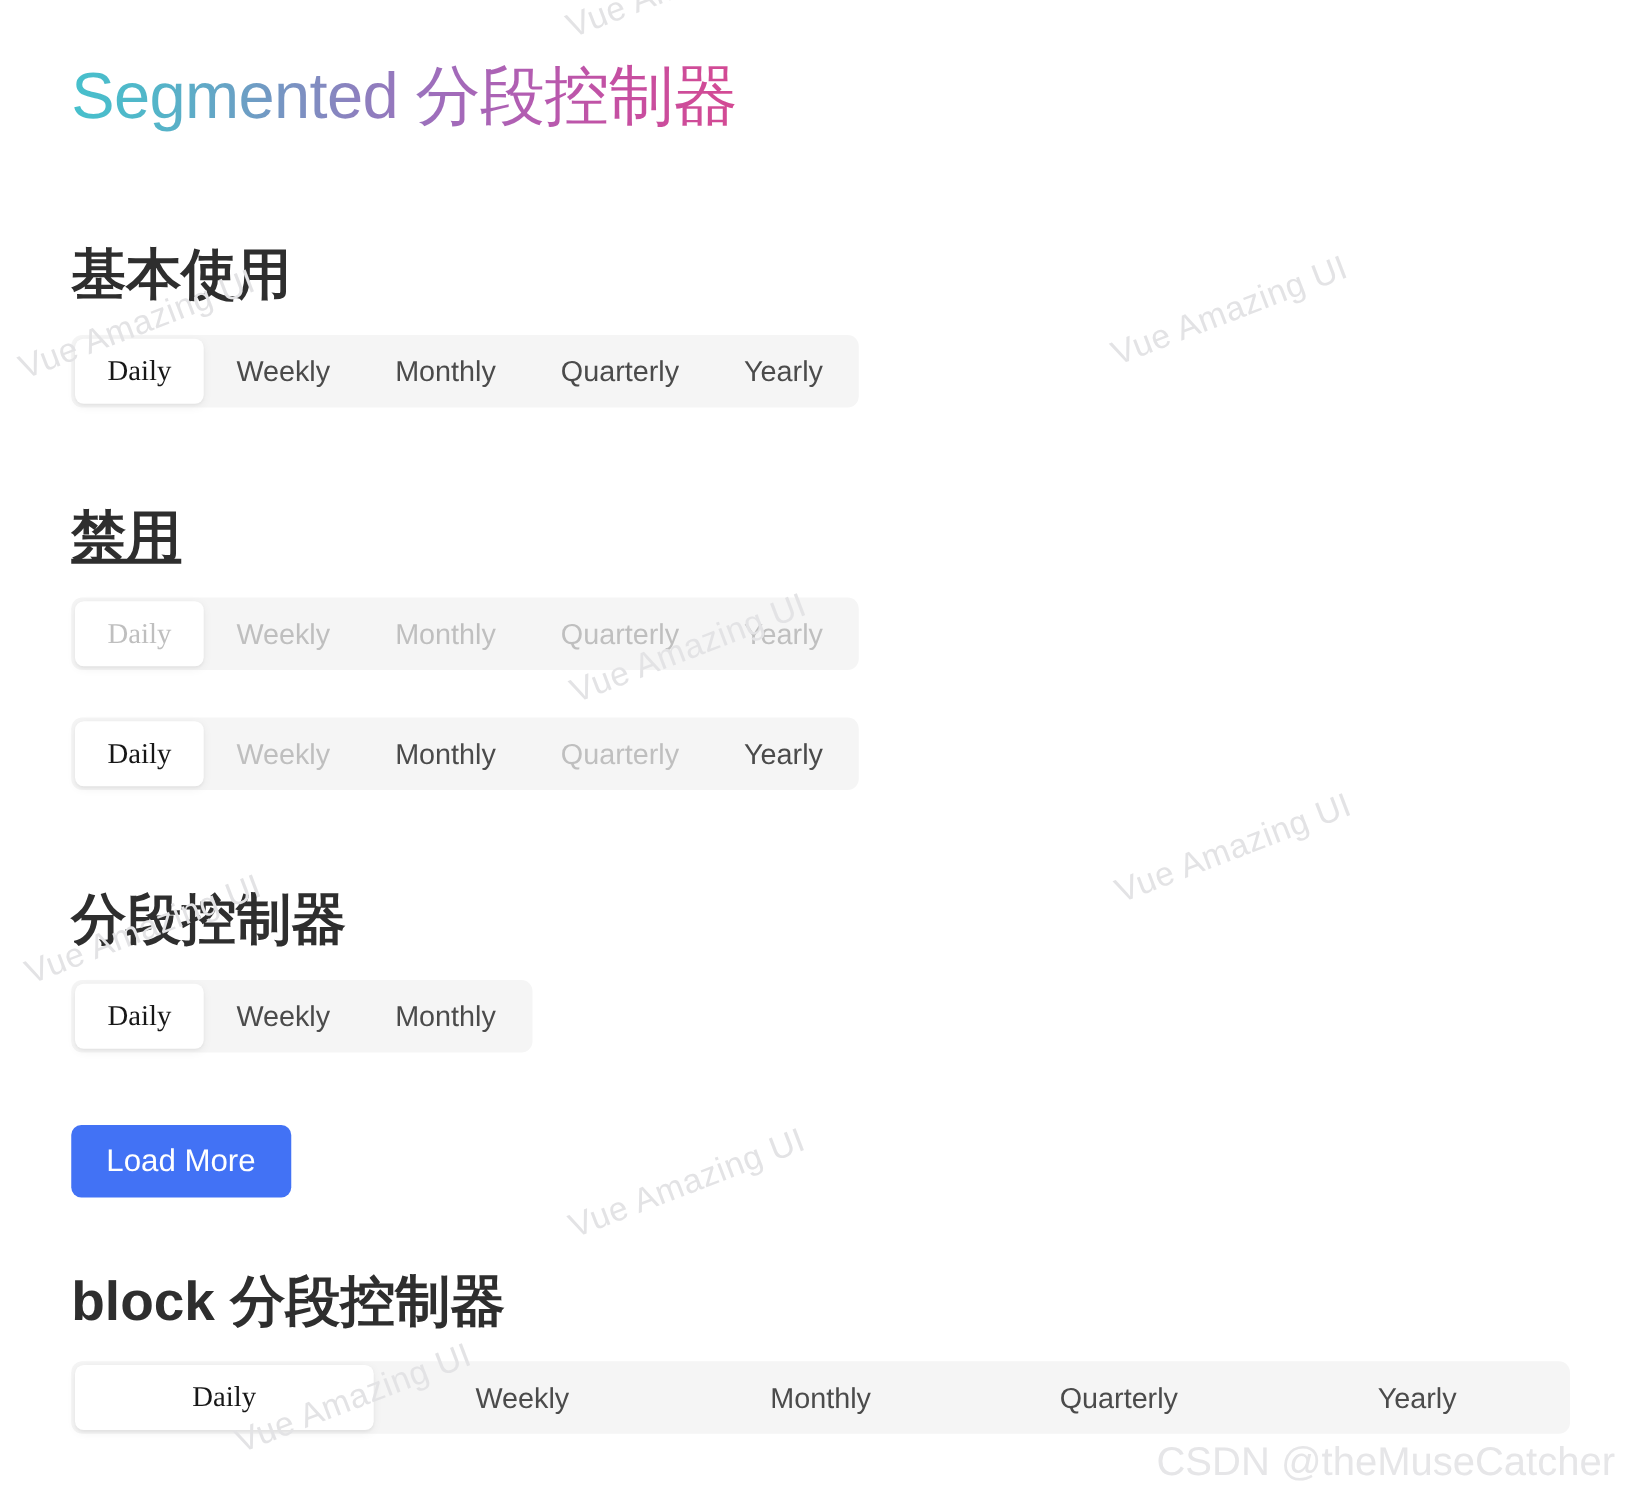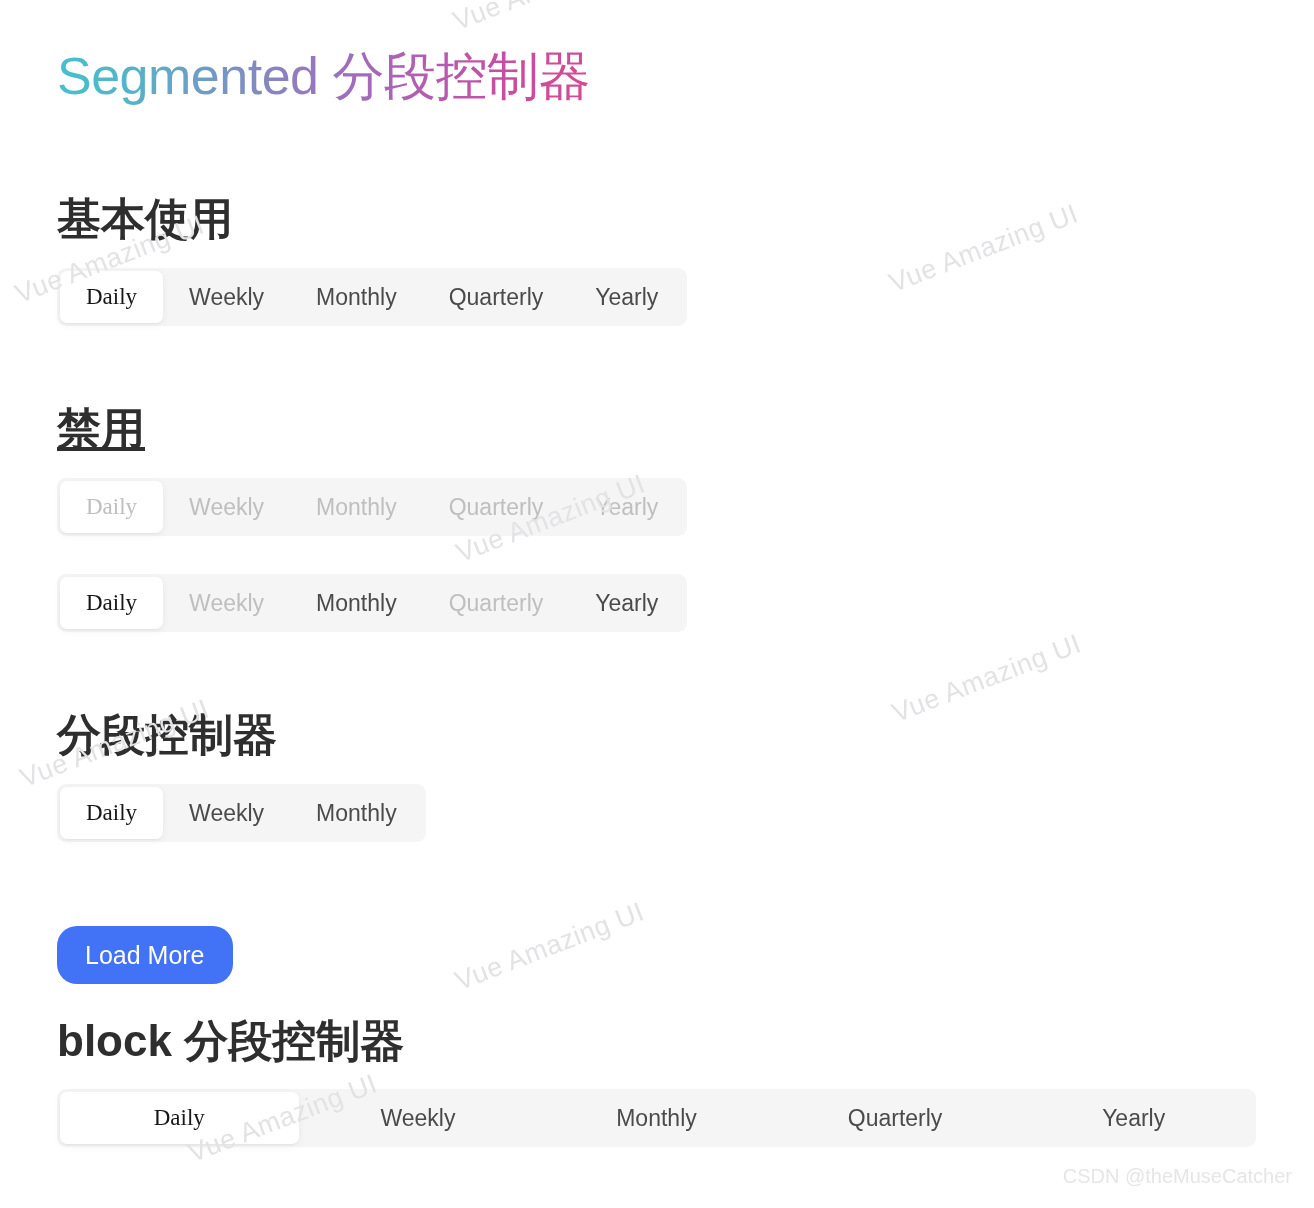--- a/index.html
+++ b/index.html
@@ -36,21 +36,21 @@
     white-space: nowrap;
     transform: rotate(-21deg);
     transform-origin: left top;
     font-family: "Liberation Sans", "DejaVu Sans", sans-serif;
   }
   .wm-footer {
     position: absolute;
     right: 22px;
     bottom: 20px;
     color: #e6e6e8;
-    font-size: 20px;
+    font-size: 32px;
     white-space: nowrap;
     font-family: "Liberation Sans", "DejaVu Sans", sans-serif;
   }
 
   
   #content {
     position: relative;
     z-index: 2;
     padding: 0;
   }
@@ -203,21 +203,21 @@
       </div>
 
     <h2 class="section-heading" style="top:706px;">分段控制器</h2>
 
     <div class="segmented" style="left:57px; top:784px;">
         <div class="seg-item selected">Daily</div>
         <div class="seg-item">Weekly</div>
         <div class="seg-item">Monthly</div>
       </div>
 
-    <button class="btn-primary" style="left:57px; top:926px;border-radius:20px;">Load More</button>
+    <button class="btn-primary" style="left:57px; top:900px;">Load More</button>
 
     <h2 class="section-heading" style="top:1012px;">block 分段控制器</h2>
 
     <div class="segmented block" style="left:57px; top:1089px;">
         <div class="seg-item selected">Daily</div>
         <div class="seg-item">Weekly</div>
         <div class="seg-item">Monthly</div>
         <div class="seg-item">Quarterly</div>
         <div class="seg-item">Yearly</div>
       </div>

